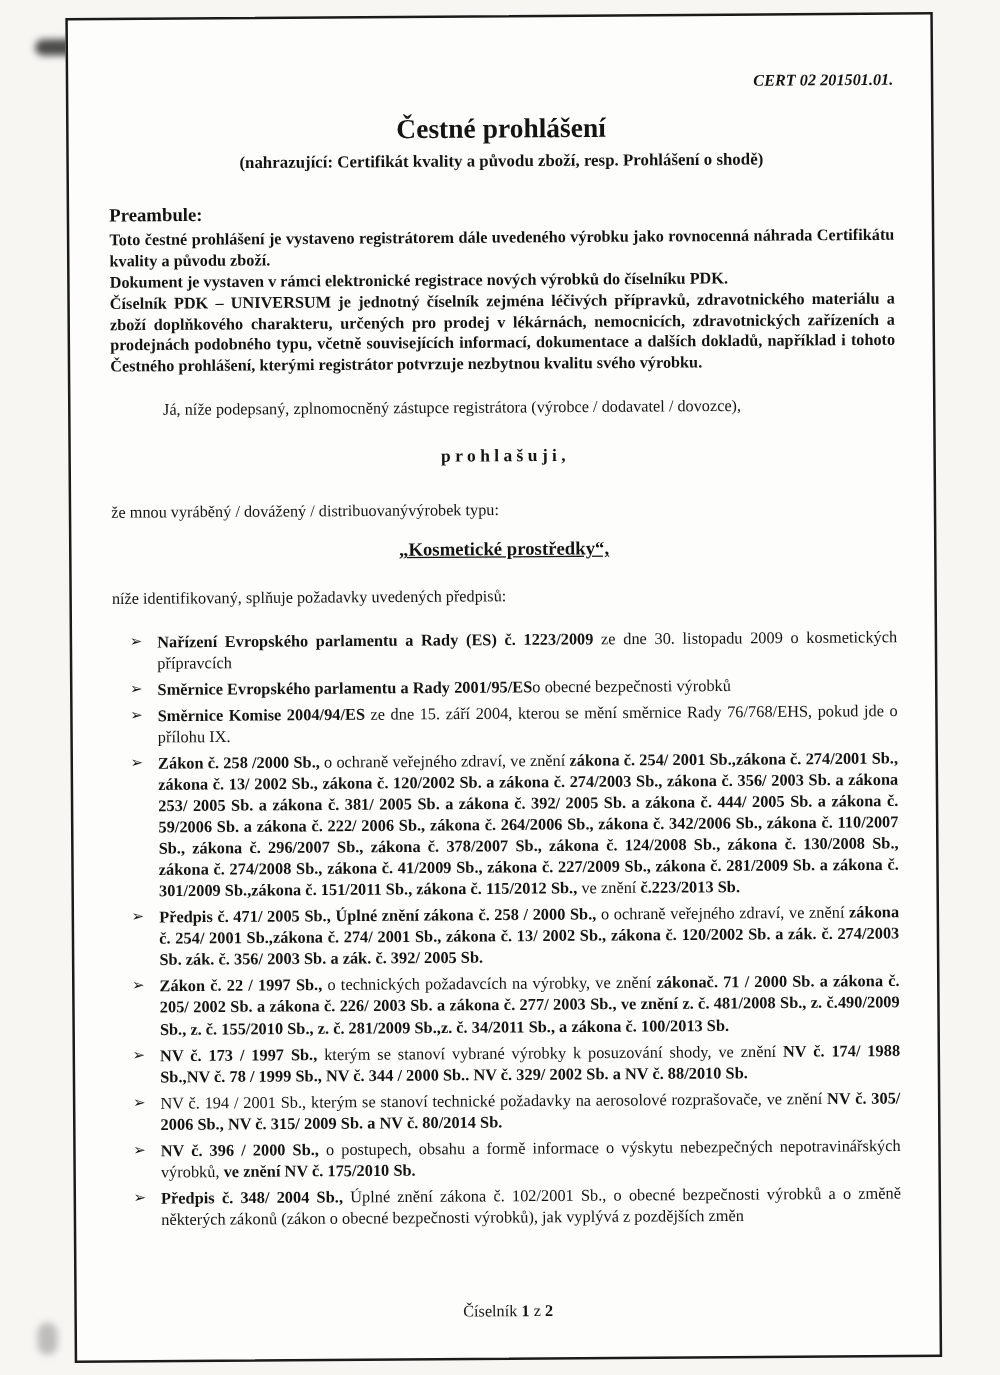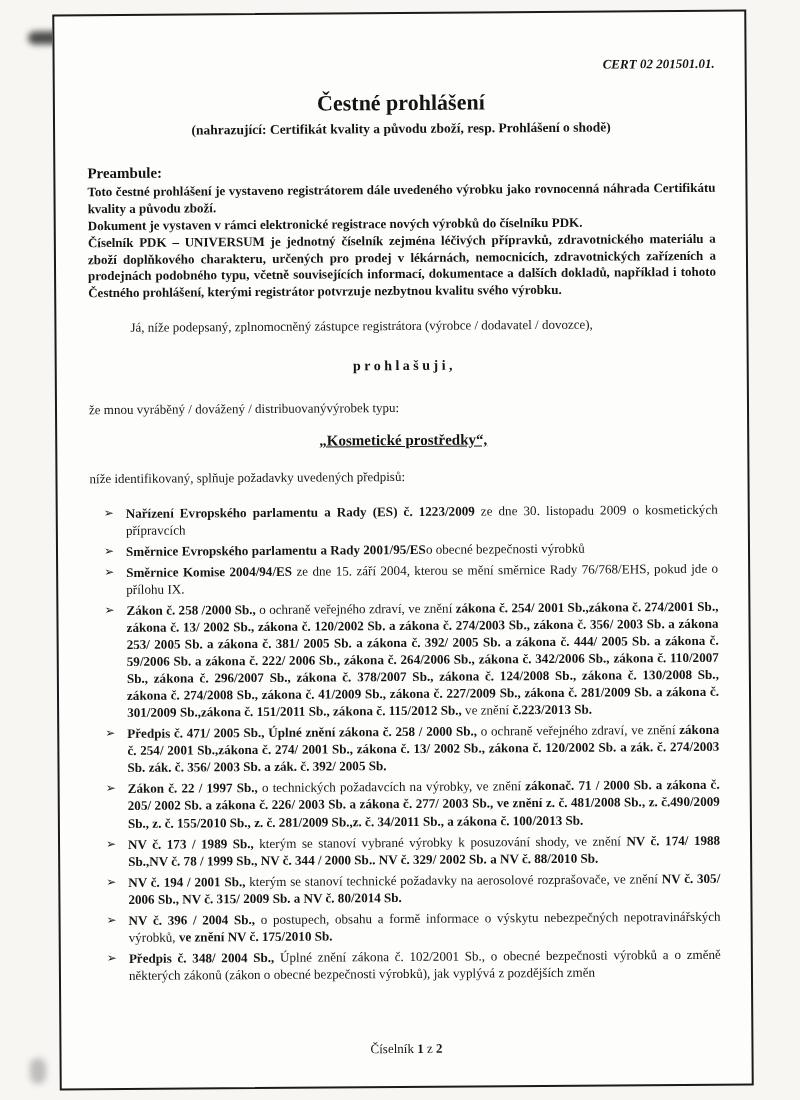--- a/index.html
+++ b/index.html
@@ -180,29 +180,29 @@
       <li>
         <span class="bullet">➢</span>
         <span><span style="font-weight: bold;">Předpis č. 471/ 2005 Sb., Úplné znění zákona č. 258 / 2000 Sb.,</span><span> o ochraně veřejného zdraví, ve znění </span><span style="font-weight: bold;">zákona č. 254/ 2001 Sb.,zákona č. 274/ 2001 Sb., zákona č. 13/ 2002 Sb., zákona č. 120/2002 Sb. a zák. č. 274/2003 Sb.  zák. č. 356/ 2003 Sb. a zák. č. 392/ 2005 Sb.</span></span>
       </li>
       <li>
         <span class="bullet">➢</span>
         <span><span style="font-weight: bold;">Zákon č. 22 / 1997 Sb.,</span><span> o technických požadavcích na výrobky, ve znění </span><span style="font-weight: bold;">zákonač. 71 / 2000 Sb. a zákona č. 205/ 2002 Sb. a zákona č. 226/ 2003 Sb. a zákona č. 277/ 2003 Sb., ve znění z. č. 481/2008 Sb., z. č.490/2009 Sb., z. č. 155/2010 Sb., z. č. 281/2009 Sb.,z. č. 34/2011 Sb., a zákona č. 100/2013 Sb.</span></span>
       </li>
       <li>
         <span class="bullet">➢</span>
-        <span><span style="font-weight: bold;">NV č. 173 / 1989 Sb.,</span><span> kterým se stanoví vybrané výrobky k posuzování shody, ve znění </span><span style="font-weight: bold;">NV č. 174/ 1988 Sb.,NV č. 78 / 1999 Sb., NV č. 344 / 2000 Sb.. NV č. 329/ 2002 Sb. a NV č. 88/2010 Sb.</span></span>
-      </li>
-      <li>
-        <span class="bullet">➢</span>
-        <span><span style="font-weight: bold;">NV č. 194 / 2001 Sb.,</span><span> kterým se stanoví technické požadavky na aerosolové rozprašovače, ve znění </span><span style="font-weight: bold;">NV č. 305/ 2006 Sb., NV č. 315/ 2009 Sb. a NV č. 80/2014 Sb.</span></span>
-      </li>
-      <li>
-        <span class="bullet">➢</span>
-        <span><span style="font-weight: bold;">NV č. 396 / 2004 Sb.,</span><span> o postupech, obsahu a formě informace o výskytu nebezpečných nepotravinářských výrobků, </span><span style="font-weight: bold;">ve znění NV č. 175/2010 Sb.</span></span>
+        <span><span style="font-weight: bold;">NV č. 173 / 1997 Sb.,</span><span> kterým se stanoví vybrané výrobky k posuzování shody, ve znění </span><span style="font-weight: bold;">NV č. 174/ 1988 Sb.,NV č. 78 / 1999 Sb., NV č. 344 / 2000 Sb.. NV č. 329/ 2002 Sb. a NV č. 88/2010 Sb.</span></span>
+      </li>
+      <li>
+        <span class="bullet">➢</span>
+        <span><span style="font-weight: normal;">NV č. 194 / 2001 Sb.,</span><span> kterým se stanoví technické požadavky na aerosolové rozprašovače, ve znění </span><span style="font-weight: bold;">NV č. 305/ 2006 Sb., NV č. 315/ 2009 Sb. a NV č. 80/2014 Sb.</span></span>
+      </li>
+      <li>
+        <span class="bullet">➢</span>
+        <span><span style="font-weight: bold;">NV č. 396 / 2000 Sb.,</span><span> o postupech, obsahu a formě informace o výskytu nebezpečných nepotravinářských výrobků, </span><span style="font-weight: bold;">ve znění NV č. 175/2010 Sb.</span></span>
       </li>
       <li>
         <span class="bullet">➢</span>
         <span><span style="font-weight: bold;">Předpis č. 348/ 2004 Sb.,</span><span> Úplné znění zákona č. 102/2001 Sb., o obecné bezpečnosti výrobků a o změně některých zákonů (zákon o obecné bezpečnosti výrobků), jak vyplývá z pozdějších změn</span></span>
       </li>
     </ul>
 
     <p class="page-footer"><span>Číselník </span><span style="font-weight: bold;">1</span><span> z </span><span style="font-weight: bold;">2</span></p>
 
   </div>

